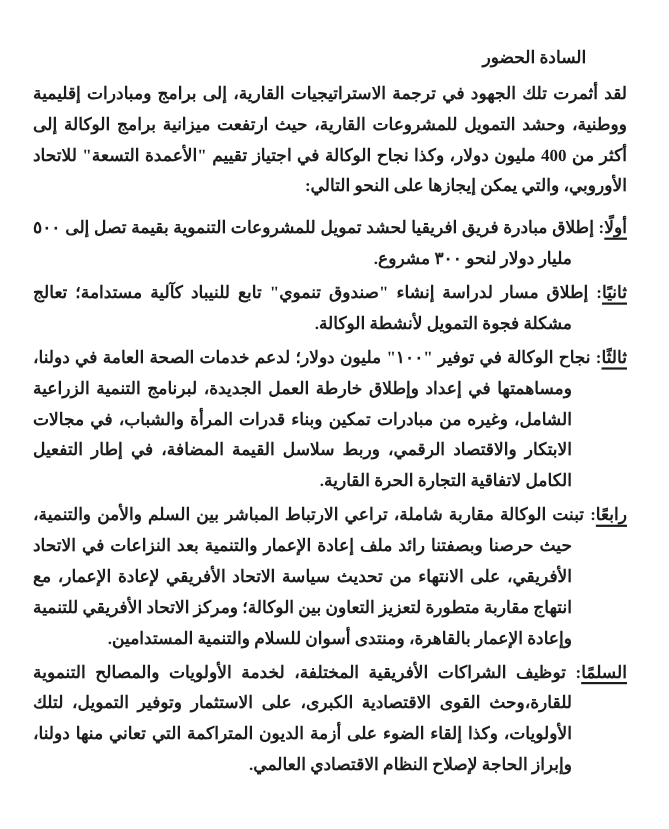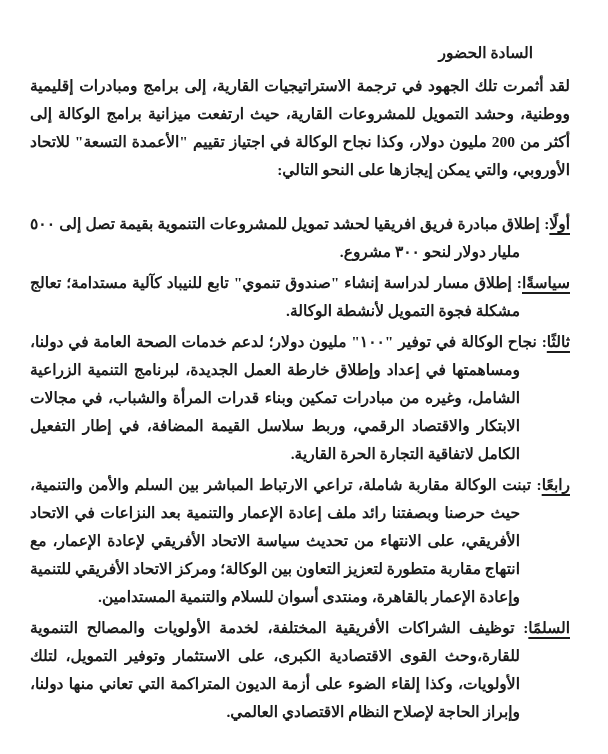--- a/index.html
+++ b/index.html
@@ -29,21 +29,21 @@
     line-height: 20px;
     margin: 0 37px 0 0;
     padding: 0;
     text-align: right;
   }
   .intro {
     margin: 9px 0 0 0;
     text-align: justify;
   }
   .items {
-    margin-top: 26px;
+    margin-top: 10px;
   }
   .item {
     margin: 0;
     
     padding-right: 50px;
     text-indent: -50px;
     text-align: justify;
   }
   .item + .item {
     margin-top: 3px;
@@ -54,27 +54,27 @@
     text-underline-offset: 4px;
   }
 </style>
 </head>
 <body>
 
 <div class="page">
 
   <h1 class="heading">السادة الحضور</h1>
 
-  <p class="intro">لقد أثمرت تلك الجهود في ترجمة الاستراتيجيات القارية، إلى برامج ومبادرات إقليمية ووطنية، وحشد التمويل للمشروعات القارية، حيث ارتفعت ميزانية برامج الوكالة إلى أكثر من 200 مليون دولار، وكذا نجاح الوكالة في اجتياز تقييم "الأعمدة التسعة" للاتحاد الأوروبي، والتي يمكن إيجازها على النحو التالي:</p>
+  <p class="intro">لقد أثمرت تلك الجهود في ترجمة الاستراتيجيات القارية، إلى برامج ومبادرات إقليمية ووطنية، وحشد التمويل للمشروعات القارية، حيث ارتفعت ميزانية برامج الوكالة إلى أكثر من 400 مليون دولار، وكذا نجاح الوكالة في اجتياز تقييم "الأعمدة التسعة" للاتحاد الأوروبي، والتي يمكن إيجازها على النحو التالي:</p>
 
   <div class="items">
 
     <p class="item"><span class="item-label">أولًا</span><span>:</span><span> إطلاق مبادرة فريق افريقيا لحشد تمويل للمشروعات التنموية بقيمة تصل إلى ٥٠٠ مليار دولار لنحو ٣٠٠ مشروع.</span></p>
 
-    <p class="item"><span class="item-label">سياسةًا</span><span>:</span><span> إطلاق مسار لدراسة إنشاء "صندوق تنموي" تابع للنيباد كآلية مستدامة؛ تعالج مشكلة فجوة التمويل لأنشطة الوكالة.</span></p>
+    <p class="item"><span class="item-label">ثانيًا</span><span>:</span><span> إطلاق مسار لدراسة إنشاء "صندوق تنموي" تابع للنيباد كآلية مستدامة؛ تعالج مشكلة فجوة التمويل لأنشطة الوكالة.</span></p>
 
     <p class="item"><span class="item-label">ثالثًا</span><span>:</span><span> نجاح الوكالة في توفير "١٠٠" مليون دولار؛ لدعم خدمات الصحة العامة في دولنا، ومساهمتها في إعداد وإطلاق خارطة العمل الجديدة، لبرنامج التنمية الزراعية الشامل، وغيره من مبادرات تمكين وبناء قدرات المرأة والشباب، في مجالات الابتكار والاقتصاد الرقمي، وربط سلاسل القيمة المضافة، في إطار التفعيل الكامل لاتفاقية التجارة الحرة القارية.</span></p>
 
     <p class="item"><span class="item-label">رابعًا</span><span>:</span><span> تبنت الوكالة مقاربة شاملة، تراعي الارتباط المباشر بين السلم والأمن والتنمية، حيث حرصنا وبصفتنا رائد ملف إعادة الإعمار والتنمية بعد النزاعات في الاتحاد الأفريقي، على الانتهاء من تحديث سياسة الاتحاد الأفريقي لإعادة الإعمار، مع انتهاج مقاربة متطورة لتعزيز التعاون بين الوكالة؛ ومركز الاتحاد الأفريقي للتنمية وإعادة الإعمار بالقاهرة، ومنتدى أسوان للسلام والتنمية المستدامين.</span></p>
 
     <p class="item"><span class="item-label">السلمًا</span><span>:</span><span> توظيف الشراكات الأفريقية المختلفة، لخدمة الأولويات والمصالح التنموية للقارة،وحث القوى الاقتصادية الكبرى، على الاستثمار وتوفير التمويل، لتلك الأولويات، وكذا إلقاء الضوء على أزمة الديون المتراكمة التي تعاني منها دولنا، وإبراز الحاجة لإصلاح النظام الاقتصادي العالمي.</span></p>
 
   </div>
 
 </div>

